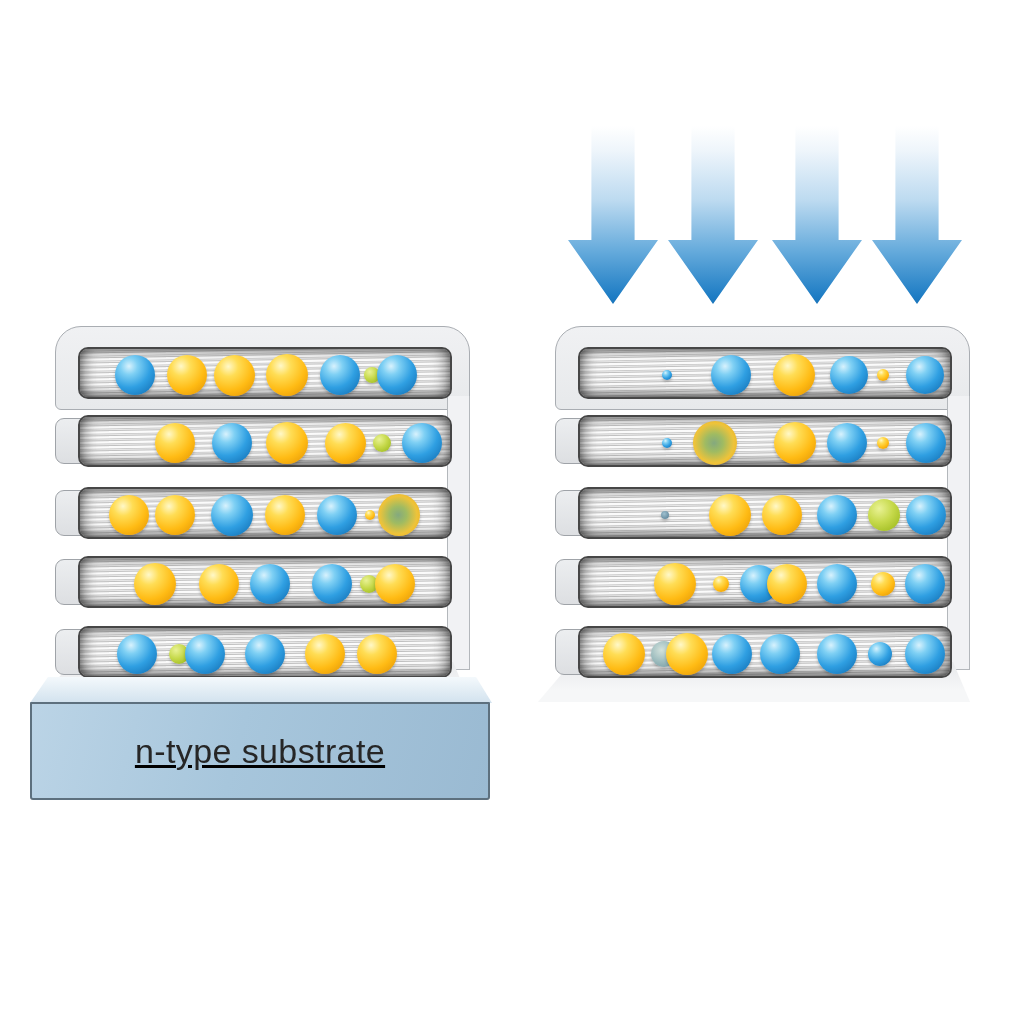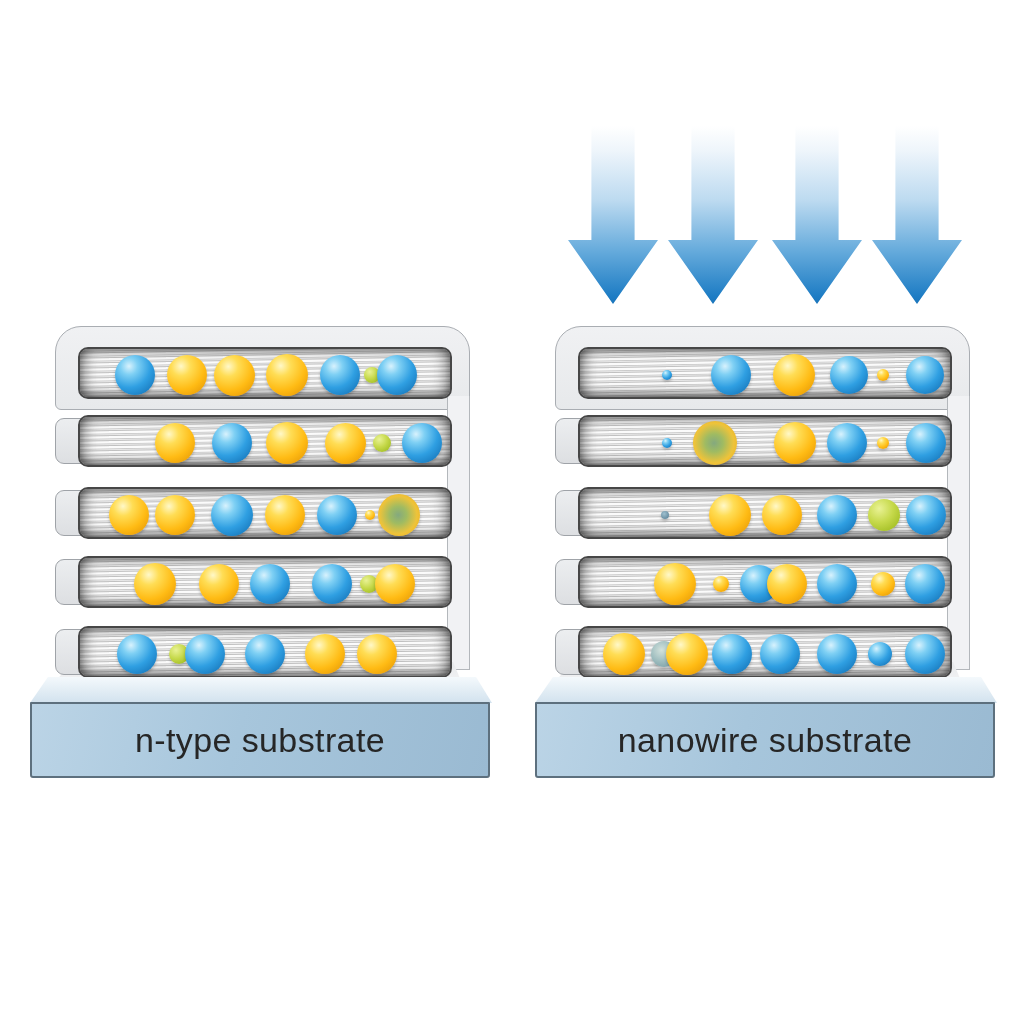--- a/index.html
+++ b/index.html
@@ -67,24 +67,24 @@
   .substrate{position:absolute;width:462px;height:124px;}
   .substrate-left{left:30px;top:677px;}
   .substrate-right{left:535px;top:677px;}
   .sub-top{
     position:absolute;left:0;top:0;width:462px;height:26px;
     background:linear-gradient(180deg,#f4f9fc 0%,#d2e2ee 100%);
     clip-path:polygon(18px 0,446px 0,462px 100%,0 100%);
     filter:drop-shadow(0 0 1px #72828e);
   }
   .sub-front{
-    position:absolute;left:0;top:25px;width:460px;height:76px;box-sizing:border-box;
+    position:absolute;left:0;top:25px;width:460px;height:98px;box-sizing:border-box;
     background:linear-gradient(105deg,#bbd4e6 0%,#a7c6dc 45%,#9abad2 100%);
     border:2px solid #5d707e;border-radius:1px 1px 3px 3px;
-    display:flex;align-items:center;justify-content:center;
+    display:flex;align-items:center;justify-content:center;text-decoration:underline;
   }
   .sub-label{font-size:34px;color:#262626;letter-spacing:.4px;}
 </style>
 </head>
 <body>
 
 <div class="stage">
 
   <div class="arrows" id="arrows">
       <div class="arrow" style="left: 13px;"></div>
@@ -202,20 +202,14 @@
       </div>
   </div>
 
   <div class="substrate substrate-left">
     <div class="sub-top"></div>
     <div class="sub-front">
       <span class="sub-label">n-type substrate</span>
     </div>
   </div>
 
-  <div class="substrate substrate-right">
-    <div class="sub-top"></div>
-    <div class="sub-front">
-      <span class="sub-label">nanowire substrate</span>
-    </div>
-  </div>
 
 </div>
 
 </body></html>

